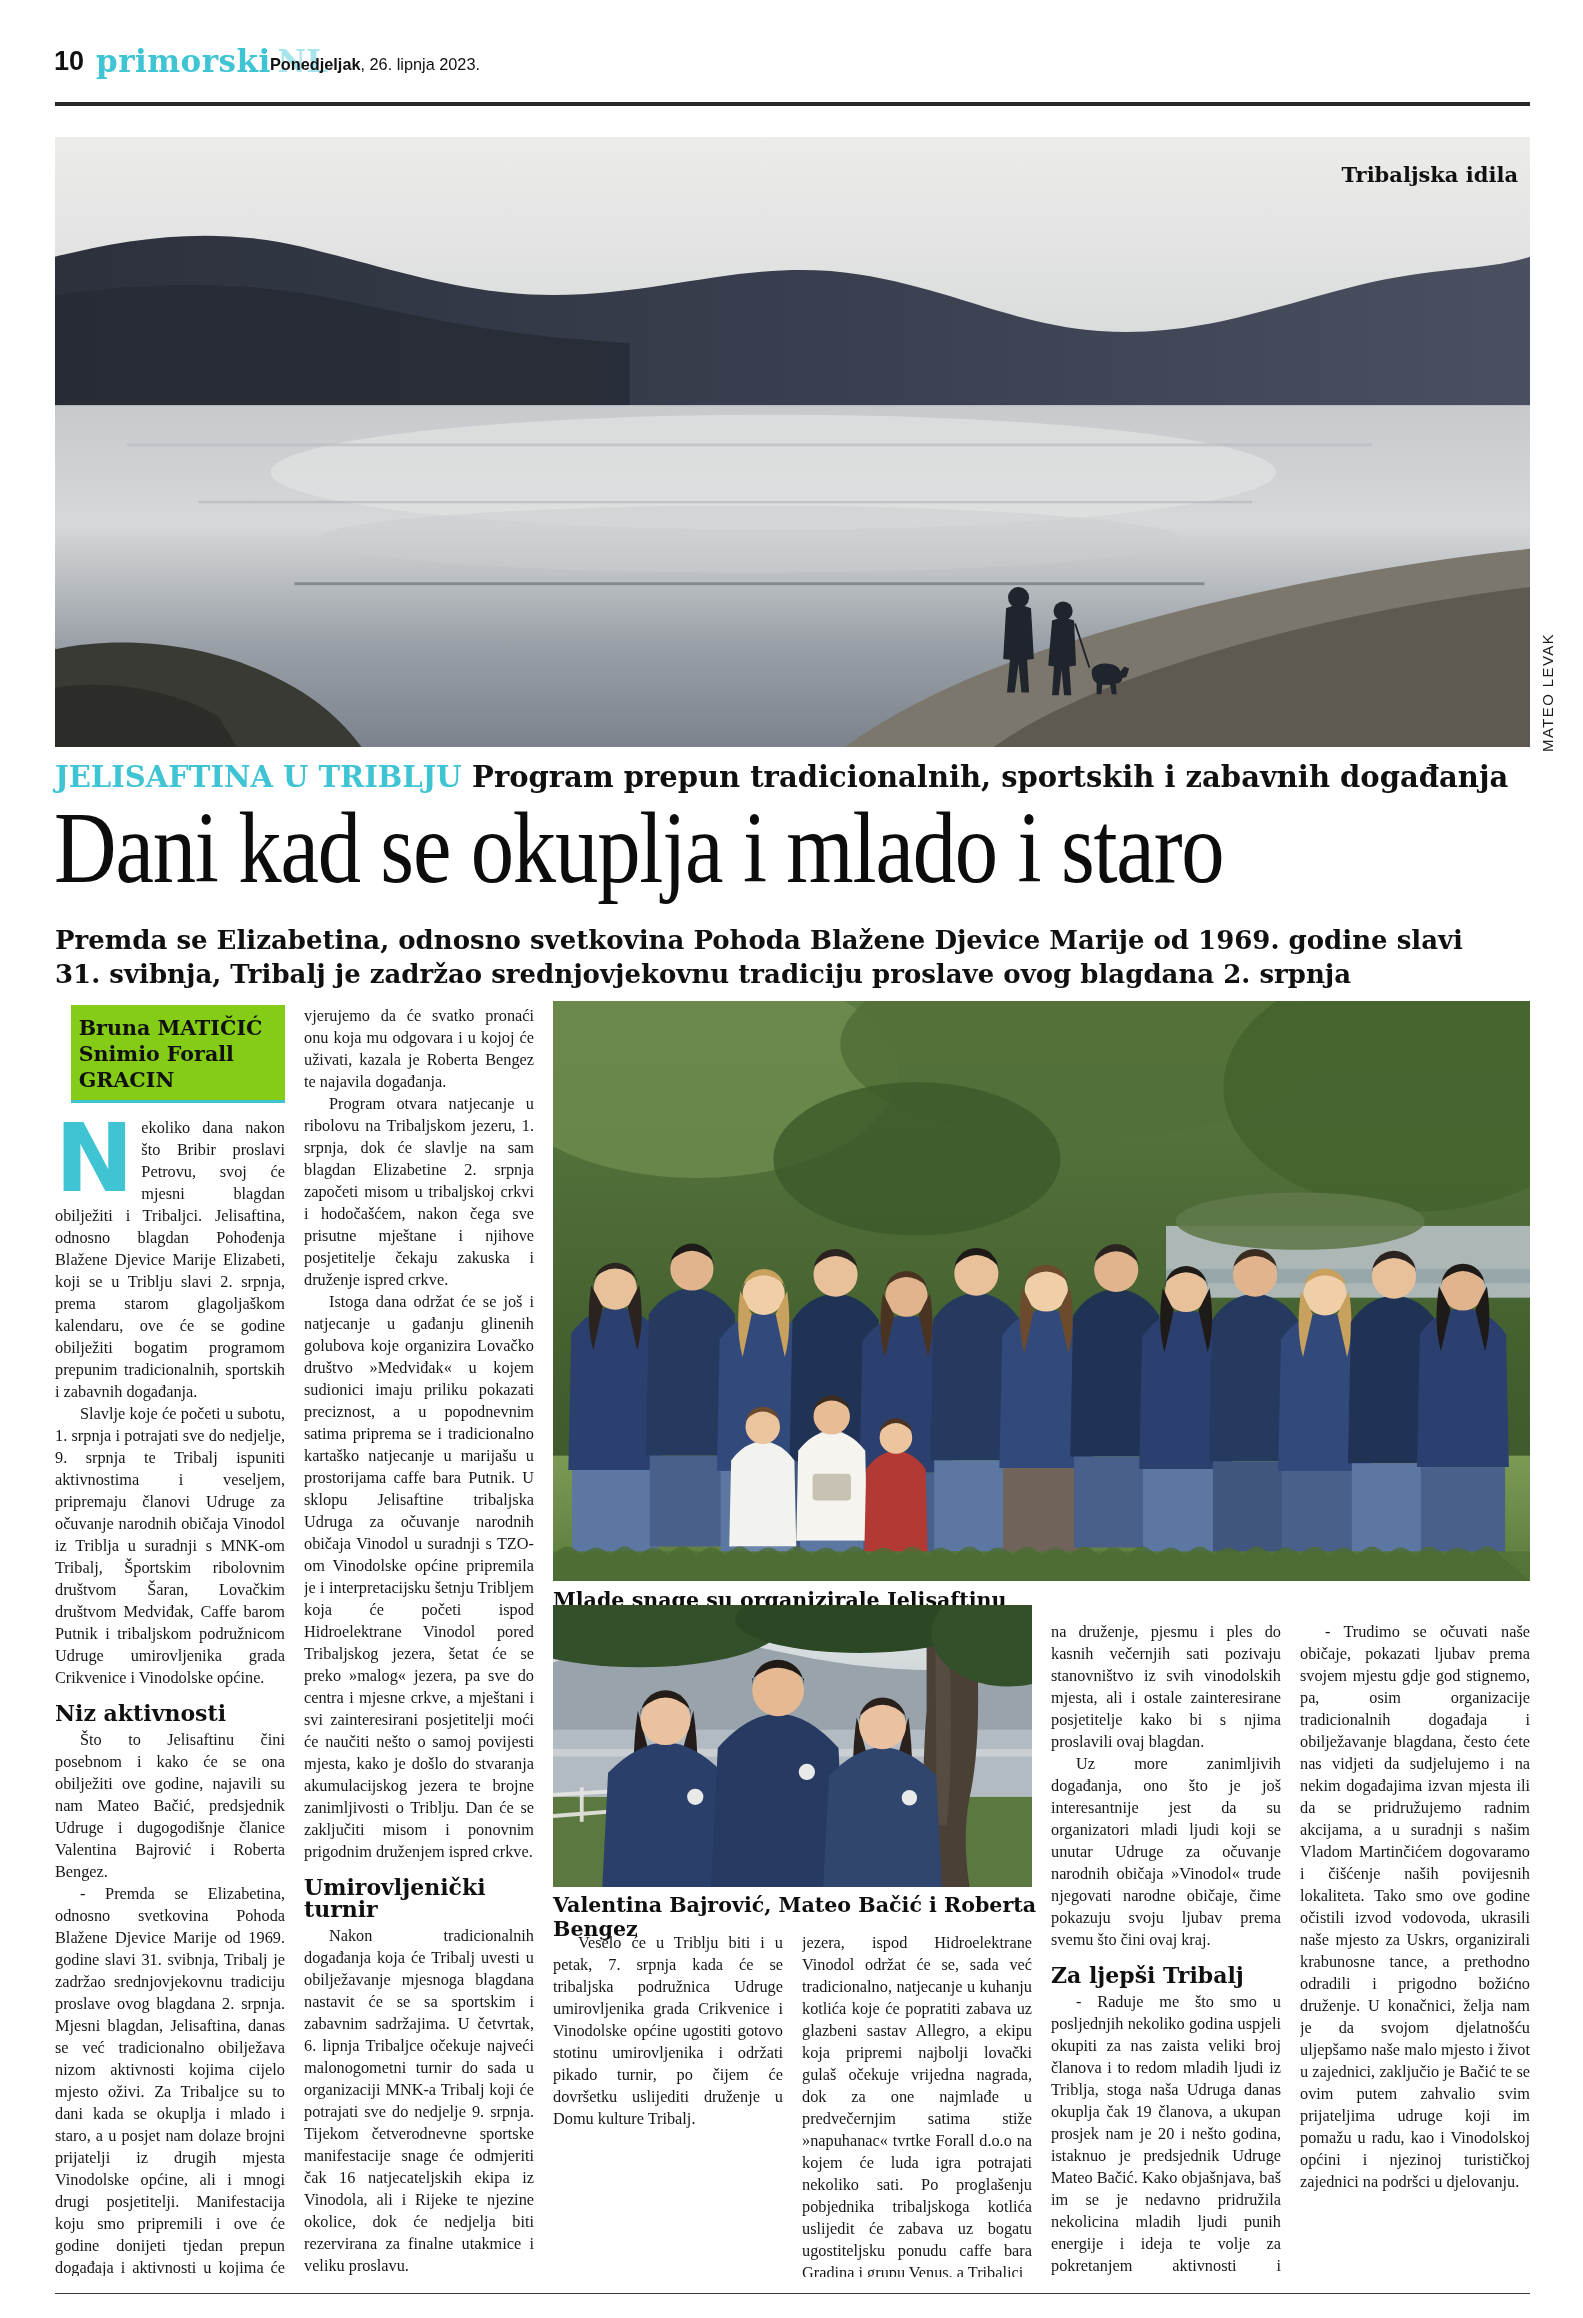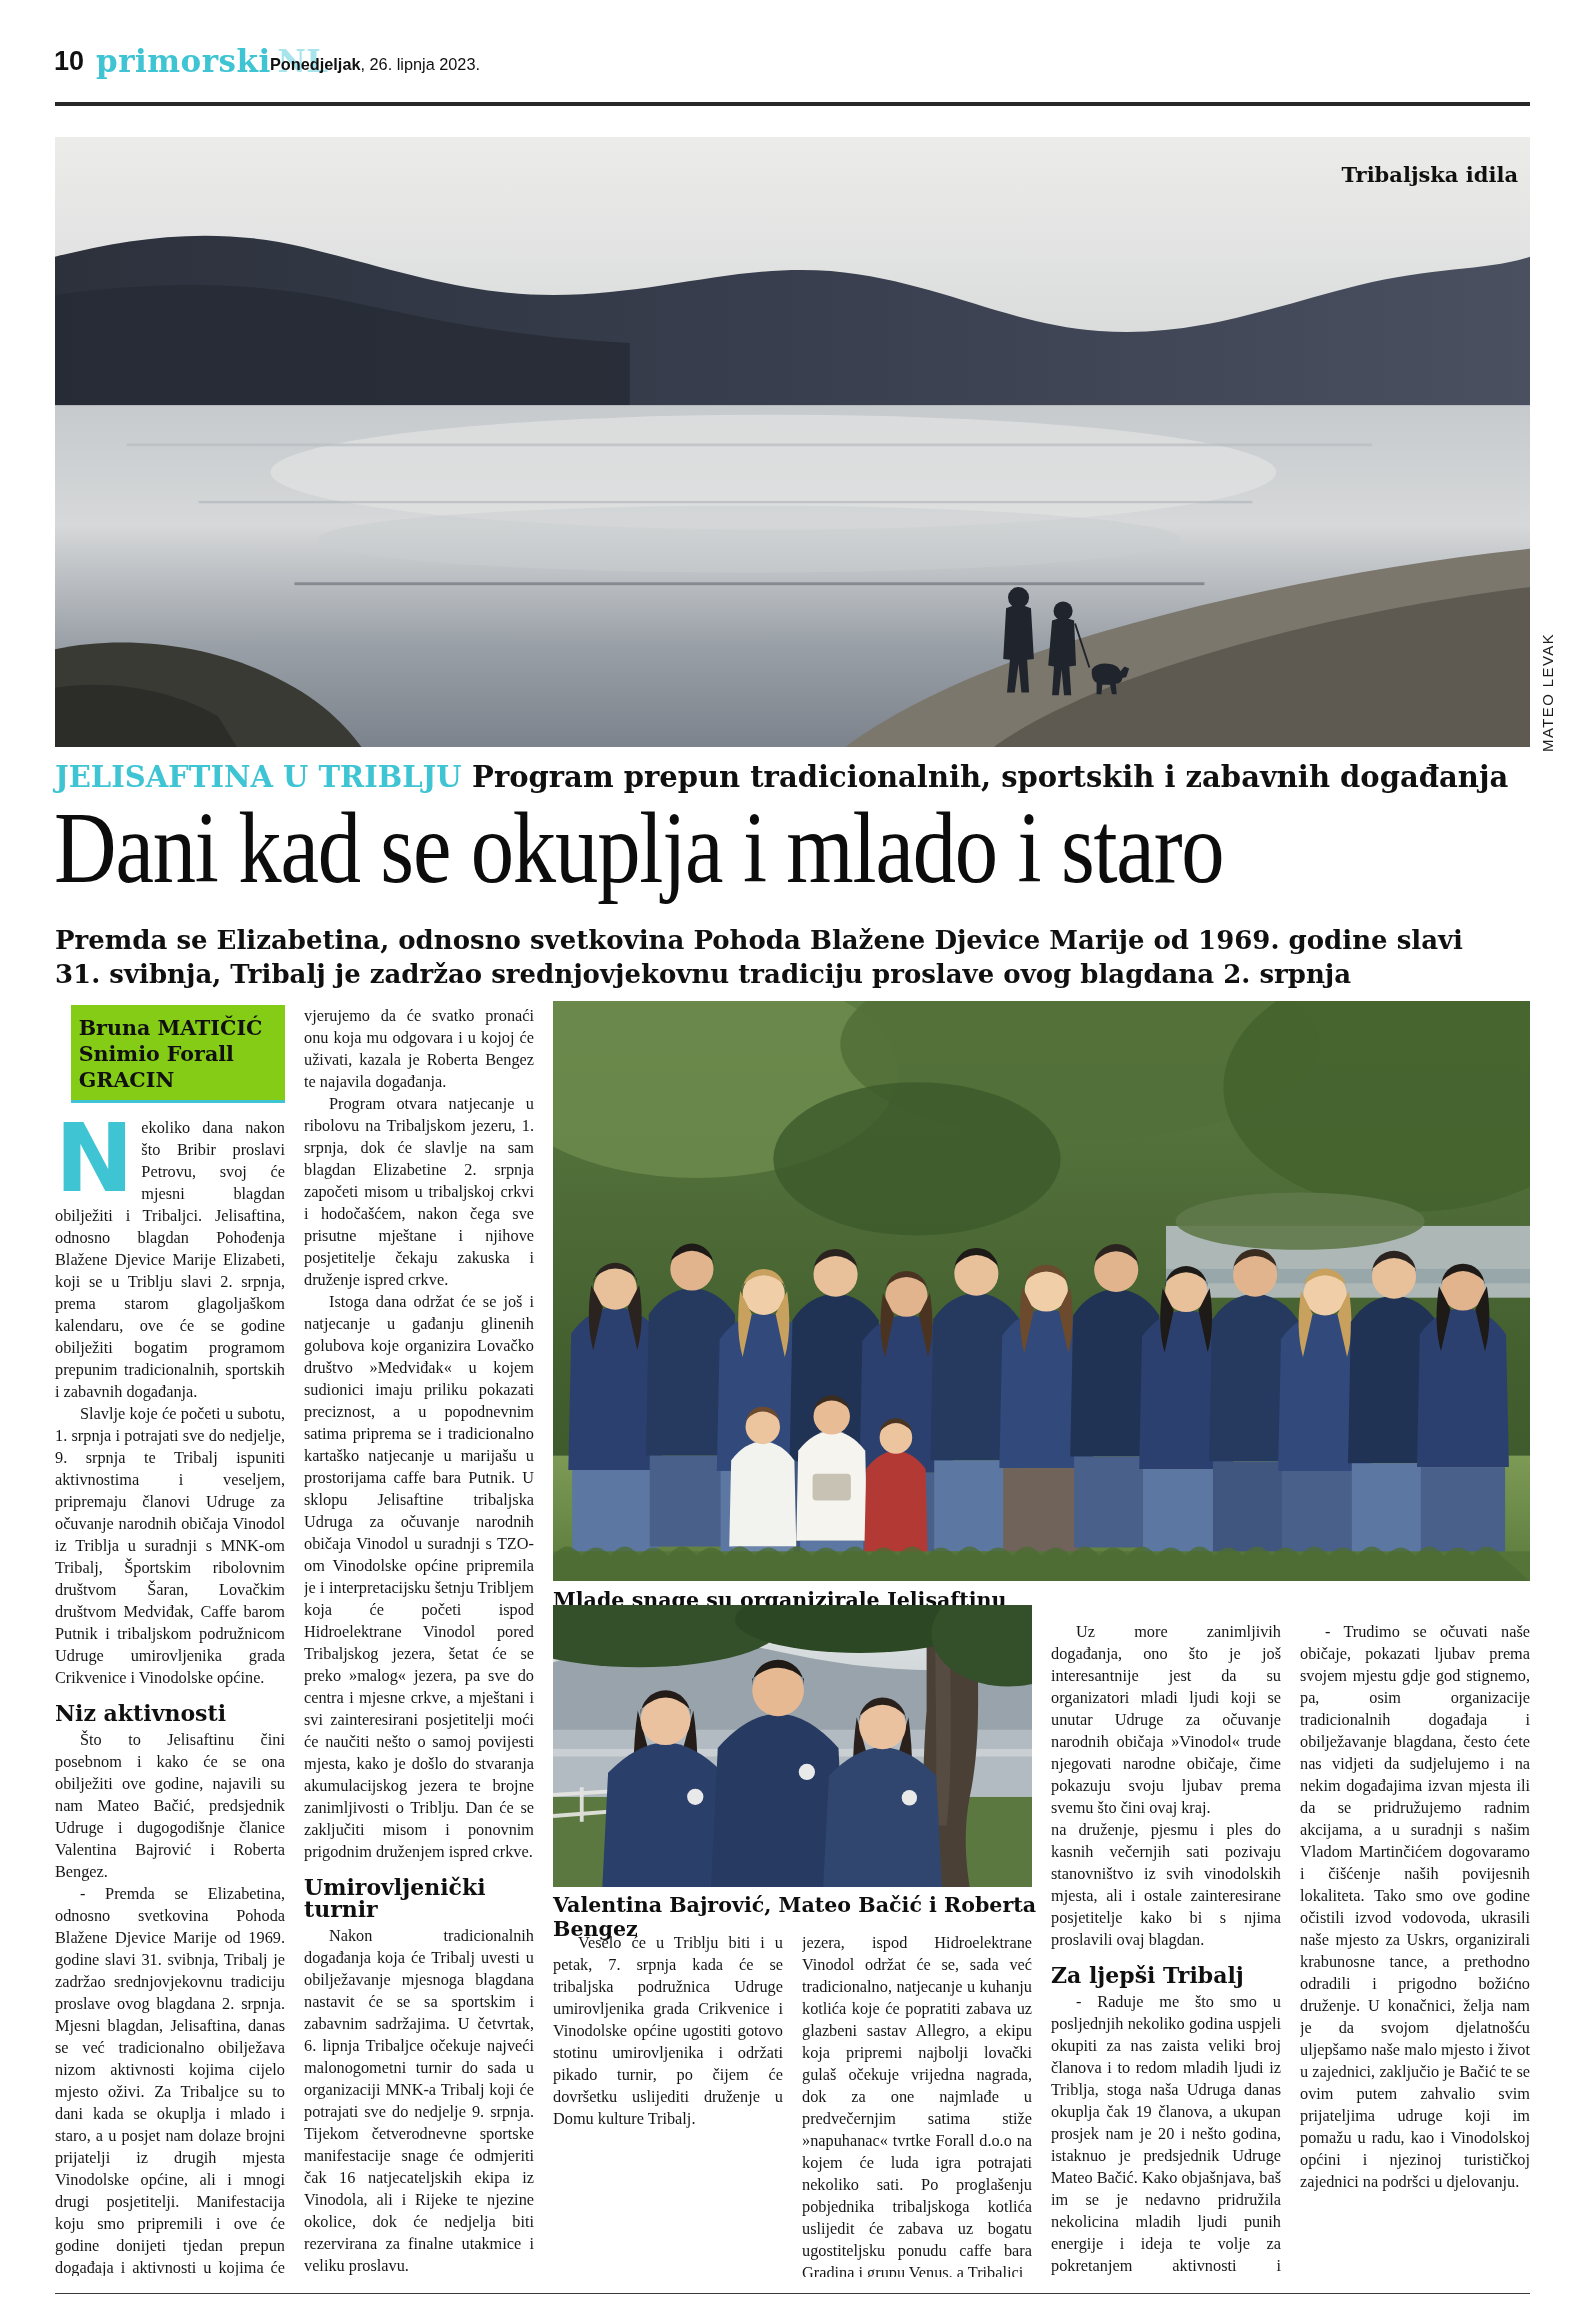--- a/index.html
+++ b/index.html
@@ -335,22 +335,22 @@
         <p class="bp ind">Veselo će u Triblju biti i u petak, 7. srpnja kada će se tribaljska podružnica Udruge umirovljenika grada Crikvenice i Vinodolske općine ugostiti gotovo stotinu umirovljenika i održati pikado turnir, po čijem će dovršetku uslijediti druženje u Domu kulture Tribalj.</p>
       </div>
   </div>
   <div class="col" style="left:802px;top:1932px;height:345px;">
     <div>
         <p class="bp">jezera, ispod Hidroelektrane Vinodol održat će se, sada već tradicionalno, natjecanje u kuhanju kotlića koje će popratiti zabava uz glazbeni sastav Allegro, a ekipu koja pripremi najbolji lovački gulaš očekuje vrijedna nagrada, dok za one najmlađe u predvečernjim satima stiže »napuhanac« tvrtke Forall d.o.o na kojem će luda igra potrajati nekoliko sati. Po proglašenju pobjednika tribaljskoga kotlića uslijedit će zabava uz bogatu ugostiteljsku ponudu caffe bara Gradina i grupu Venus, a Tribaljci</p>
       </div>
   </div>
   <div class="col" style="left:1051px;top:1621px;height:656px;">
     <div>
+        <p class="bp">na druženje, pjesmu i ples do kasnih večernjih sati pozivaju stanovništvo iz svih vinodolskih mjesta, ali i ostale zainteresirane posjetitelje kako bi s njima proslavili ovaj blagdan.</p>
         <p class="bp ind">Uz more zanimljivih događanja, ono što je još interesantnije jest da su organizatori mladi ljudi koji se unutar Udruge za očuvanje narodnih običaja »Vinodol« trude njegovati narodne običaje, čime pokazuju svoju ljubav prema svemu što čini ovaj kraj.</p>
-        <p class="bp">na druženje, pjesmu i ples do kasnih večernjih sati pozivaju stanovništvo iz svih vinodolskih mjesta, ali i ostale zainteresirane posjetitelje kako bi s njima proslavili ovaj blagdan.</p>
         <h3 class="colhead">Za ljepši Tribalj</h3>
         <p class="bp ind">- Raduje me što smo u posljednjih nekoliko godina uspjeli okupiti za nas zaista veliki broj članova i to redom mladih ljudi iz Triblja, stoga naša Udruga danas okuplja čak 19 članova, a ukupan prosjek nam je 20 i nešto godina, istaknuo je predsjednik Udruge Mateo Bačić. Kako objašnjava, baš im se je nedavno pridružila nekolicina mladih ljudi punih energije i ideja te volje za pokretanjem aktivnosti i stvaranjem. Upravo to, kaže Bačić, važno je kako bi</p>
       </div>
   </div>
   <div class="col" style="left:1300px;top:1621px;height:656px;">
     <div>
         <p class="bp ind">- Trudimo se očuvati naše običaje, pokazati ljubav prema svojem mjestu gdje god stignemo, pa, osim organizacije tradicionalnih događaja i obilježavanje blagdana, često ćete nas vidjeti da sudjelujemo i na nekim događajima izvan mjesta ili da se pridružujemo radnim akcijama, a u suradnji s našim Vladom Martinčićem dogovaramo i čišćenje naših povijesnih lokaliteta. Tako smo ove godine očistili izvod vodovoda, ukrasili naše mjesto za Uskrs, organizirali krabunosne tance, a prethodno odradili i prigodno božićno druženje. U konačnici, želja nam je da svojom djelatnošću uljepšamo naše malo mjesto i život u zajednici, zaključio je Bačić te se ovim putem zahvalio svim prijateljima udruge koji im pomažu u radu, kao i Vinodolskoj općini i njezinoj turističkoj zajednici na podršci u djelovanju.</p>
       </div>
   </div>
 

